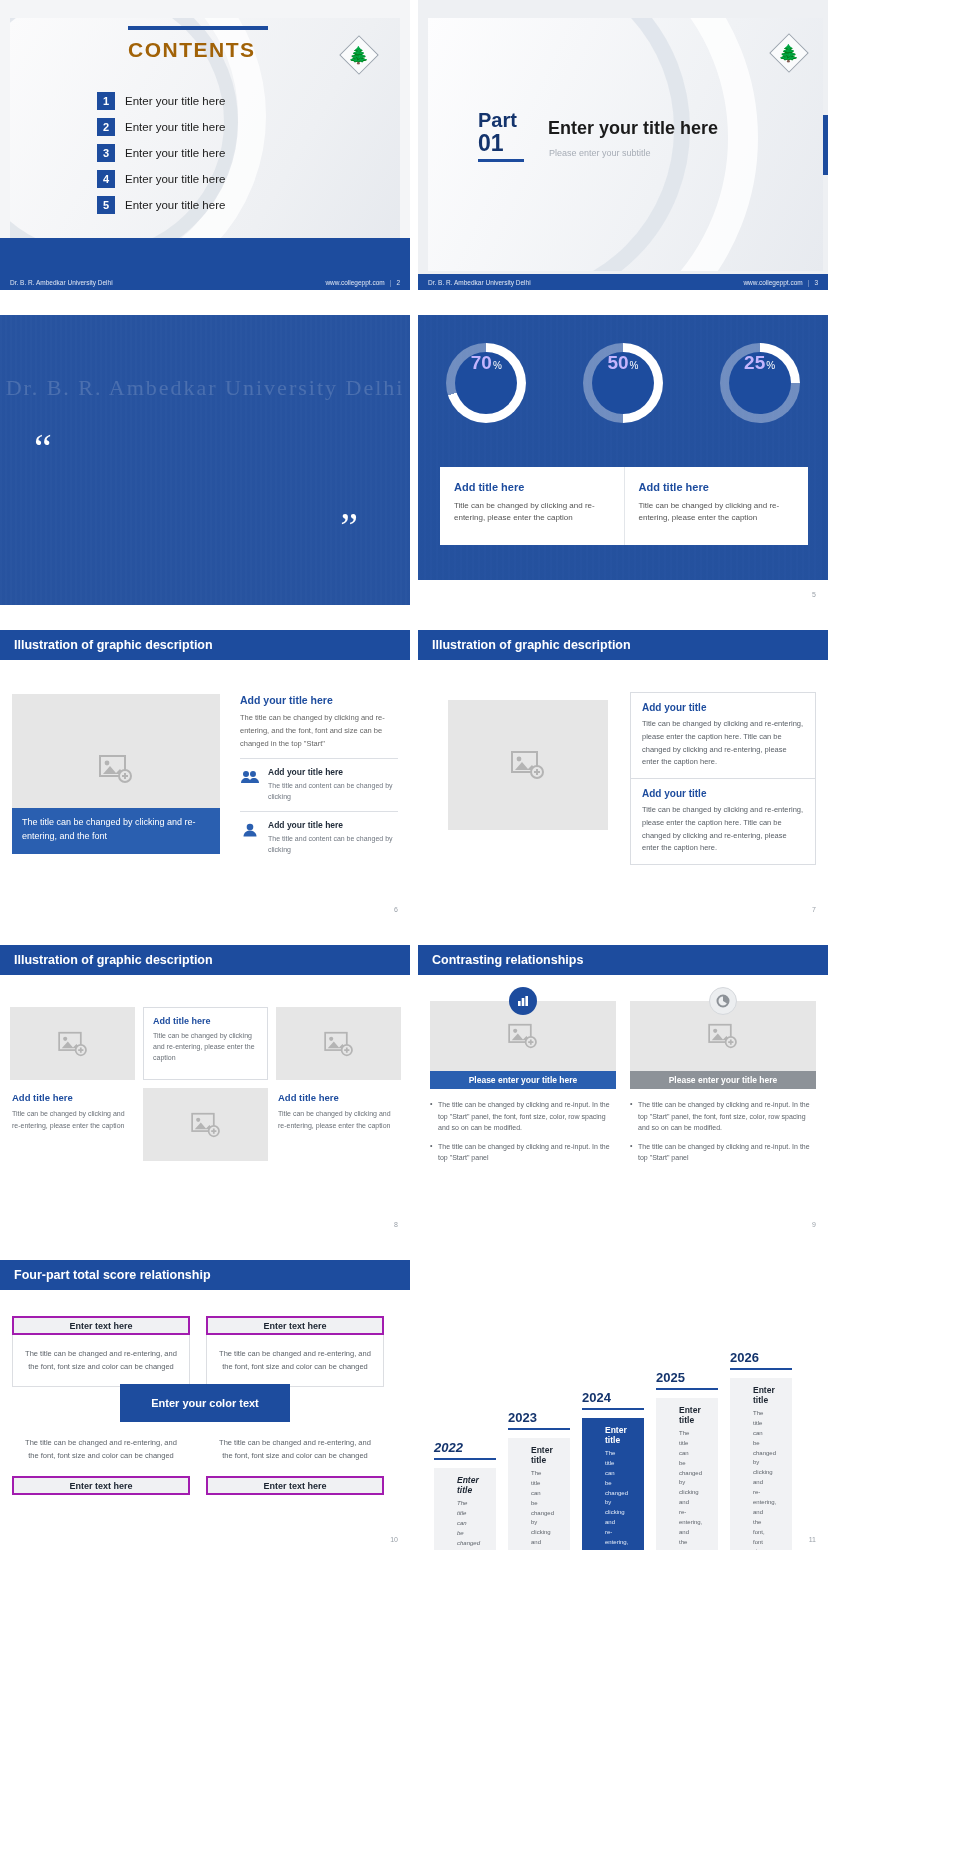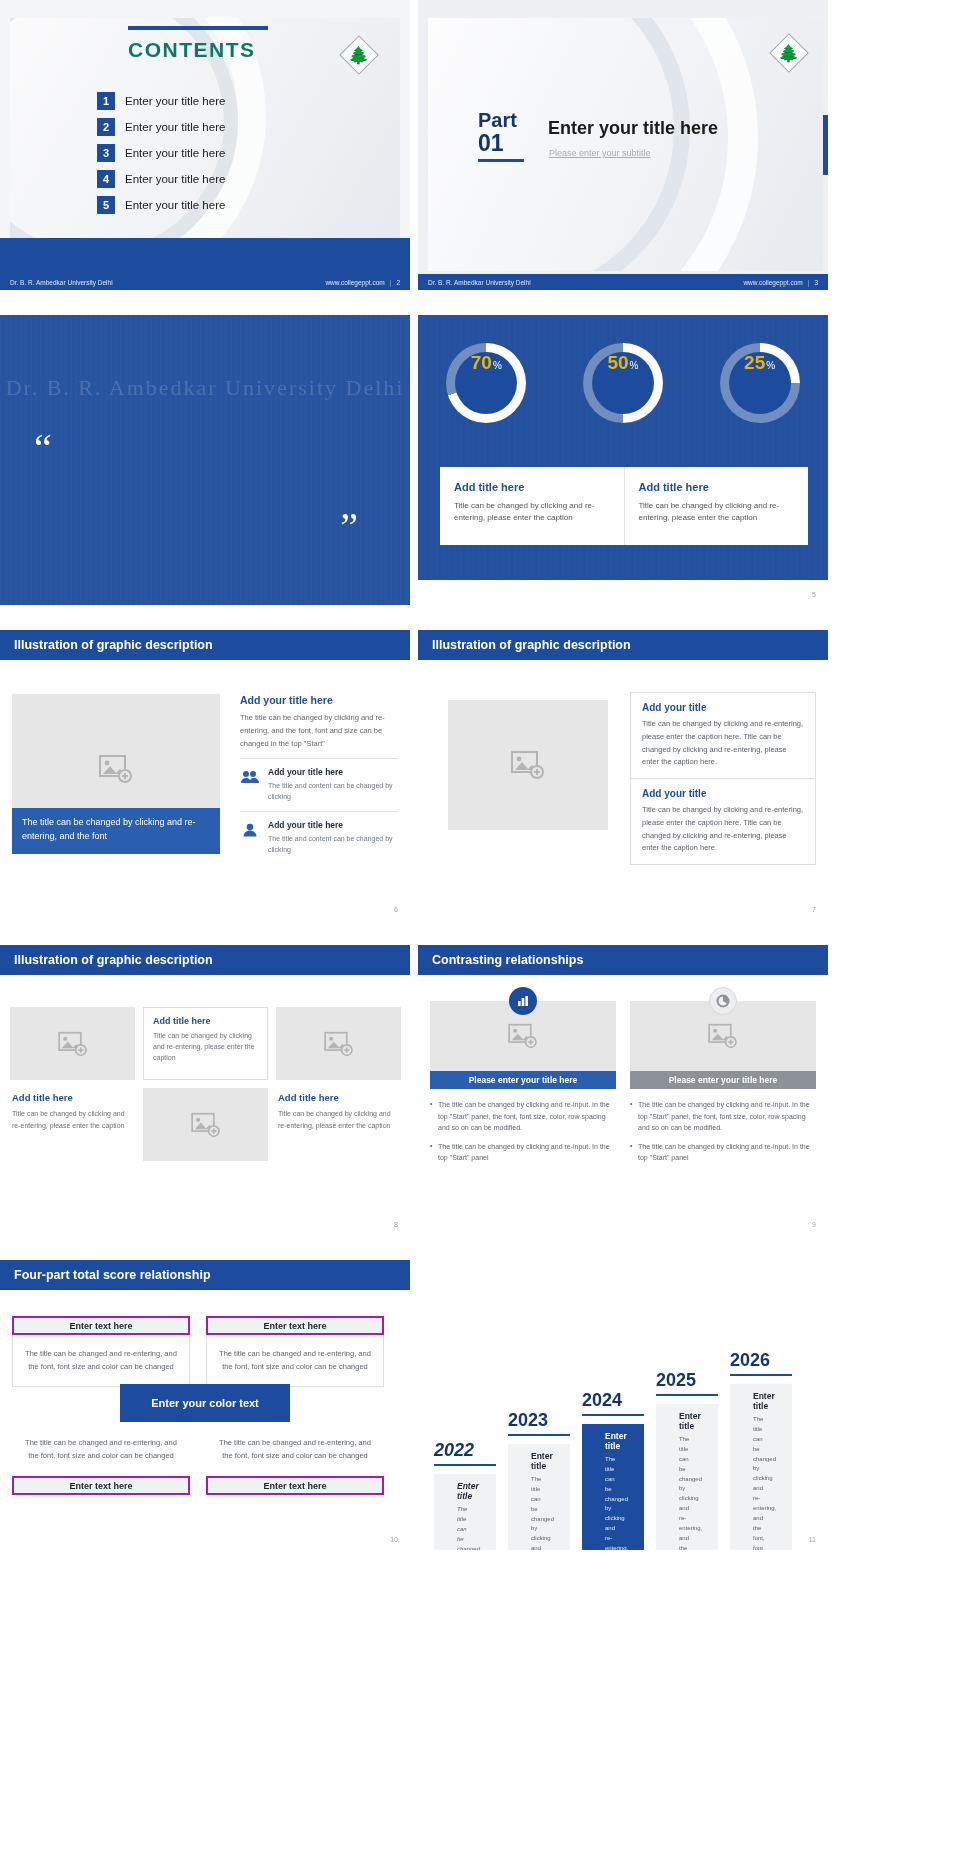--- a/index.html
+++ b/index.html
@@ -32,21 +32,21 @@
     content:""; position:absolute; left:-120px; top:-90px; width:320px; height:320px;
     border-radius:50%; border:28px solid rgba(255,255,255,.75);
   }
   .s2 .sheet::after {
     content:""; position:absolute; left:-60px; top:-40px; width:260px; height:260px;
     border-radius:50%; border:14px solid rgba(221,226,233,.8);
   }
   .s2 .botbar { position:absolute; left:0; bottom:0; width:410px; height:52px; background:#1d4c9e; }
   .s2 .titlewrap { position:absolute; left:128px; top:26px; }
   .s2 .rule { width: 140px; height: 4px; background:#1d4c9e; margin-bottom: 8px; }
-  .s2 h1 { font-size: 21px; letter-spacing: 1.5px; font-weight: bold; color:#0f766e; }
+  .s2 h1 { font-size: 21px; letter-spacing: 1.5px; font-weight: bold; color:#a16207; }
   .s2 .list { position:absolute; left:97px; top:92px; }
   .s2 .row { display:flex; align-items:center; margin-bottom:8px; }
   .s2 .num {
     width:18px; height:18px; background:#1d4c9e; color:#fff; font-size:11px; font-weight:bold;
     display:flex; align-items:center; justify-content:center; margin-right:10px;
   }
   .s2 .rowtxt { font-size: 11.5px; color:#1b1b1b; }
 
   
   .emblem { position:absolute; width:34px; height:34px; }
@@ -83,21 +83,21 @@
   .s3 .sheet::after{
     content:""; position:absolute; left:-100px; top:-70px; width:330px; height:330px;
     border-radius:50%; border:16px solid rgba(223,228,235,.9);
   }
   .s3 .accent { position:absolute; right:0; top:115px; width:5px; height:60px; background:#1d4c9e; }
   .s3 .part { position:absolute; left:60px; top:110px; }
   .s3 .part .p1 { font-size:20px; font-weight:bold; color:#14346d; line-height:1.05; }
   .s3 .part .p2 { font-size:23px; font-weight:bold; color:#14346d; line-height:1.05; }
   .s3 .part .pr { width:46px; height:3px; background:#1d4c9e; margin-top:4px; }
   .s3 .ttl { position:absolute; left:130px; top:118px; font-size:18px; font-weight:bold; color:#1b1b1b; }
-  .s3 .sub { position:absolute; left:131px; top:148px; font-size:9px; color:#a7adb6;text-decoration:underline; }
+  .s3 .sub { position:absolute; left:131px; top:148px; font-size:9px; color:#a7adb6; }
 
   
   .s4 { background:#1d4c9e; }
   .s4 .photo {
     position:absolute; inset:0;
     background:
       linear-gradient(0deg, rgba(29,76,158,.87), rgba(29,76,158,.87)),
       repeating-linear-gradient(90deg,#7f93b5 0 2px,#6b81a8 2px 5px),
       linear-gradient(180deg,#8fa2c0,#4a659a);
   }
@@ -120,21 +120,21 @@
     background:
       linear-gradient(0deg, rgba(29,76,158,.9), rgba(29,76,158,.9)),
       repeating-linear-gradient(90deg,#7b8fb3 0 2px,#69809f 2px 6px);
   }
   .s5 .donuts { position:absolute; left:0; top:28px; width:410px; display:flex; justify-content:space-around; }
   .donut { width:80px; height:80px; border-radius:50%; display:flex; align-items:center; justify-content:center; position:relative; }
   .donut .inner {
     position:absolute; left:9px; top:9px; width:62px; height:62px; border-radius:50%;
     background:#1d4c9e; display:flex; align-items:baseline; justify-content:center;
   }
-  .donut .v { color:#eab308; font-size:19px; font-weight:bold; }
+  .donut .v { color:#c4b5fd; font-size:19px; font-weight:bold; }
   .donut .p { color:#fff; font-size:10px; margin-left:1px; }
   .s5 .cards { position:absolute; left:22px; top:152px; width:368px; height:78px; background:#fff; display:flex; }
   .s5 .card { flex:1; padding:14px 14px 0 14px; }
   .s5 .card + .card { border-left:1px solid #e3e6ea; }
   .s5 .card h3 { font-size:11px; color:#1d4c9e; margin-bottom:7px; }
   .s5 .card p { font-size:8px; color:#555; line-height:1.55; }
   .s5 .white { position:absolute; left:0; bottom:0; width:410px; height:25px; background:#fff; }
   .pgnum { position:absolute; right:12px; bottom:7px; font-size:7px; color:#9aa1a9; }
 
   
@@ -215,21 +215,21 @@
   .s10 .center {
     position:absolute; left:120px; top:124px; width:170px; height:38px; background:#1d4c9e; color:#fff;
     display:flex; align-items:center; justify-content:center; font-size:11px; font-weight:bold;
   }
 
   
   .s11 .lead { position:absolute; left:16px; top:48px; width:200px; }
   .s11 .lead h3 { font-size:12px; color:#1d4c9e; margin-bottom:6px; }
   .s11 .lead p { font-size:7.5px; color:#5e646b; line-height:1.7; }
   .s11 .step { position:absolute; width:62px; }
-  .s11 .yr { font-size:18px; font-weight:bold; color:#14346d; margin-bottom:3px; }
+  .s11 .yr { font-size:13px; font-weight:bold; color:#14346d; margin-bottom:3px; }
   .s11 .yrule { height:2px; background:#1d4c9e; margin-bottom:6px; }
   .s11 .sbox { padding:7px 23px;margin-top:8px; }
   .s11 .sbox h4 { font-size:8.5px; font-weight:bold; margin-bottom:4px; }
   .s11 .sbox p { font-size:6px; line-height:1.65; }
   .s11 .g { background:#f1f2f4; color:#5e646b; }
   .s11 .g h4 { color:#1b2430; }
   .s11 .b { background:#1d4c9e; color:#e4ecf8; }
   .s11 .b h4 { color:#fff; }
 </style>
 </head>

